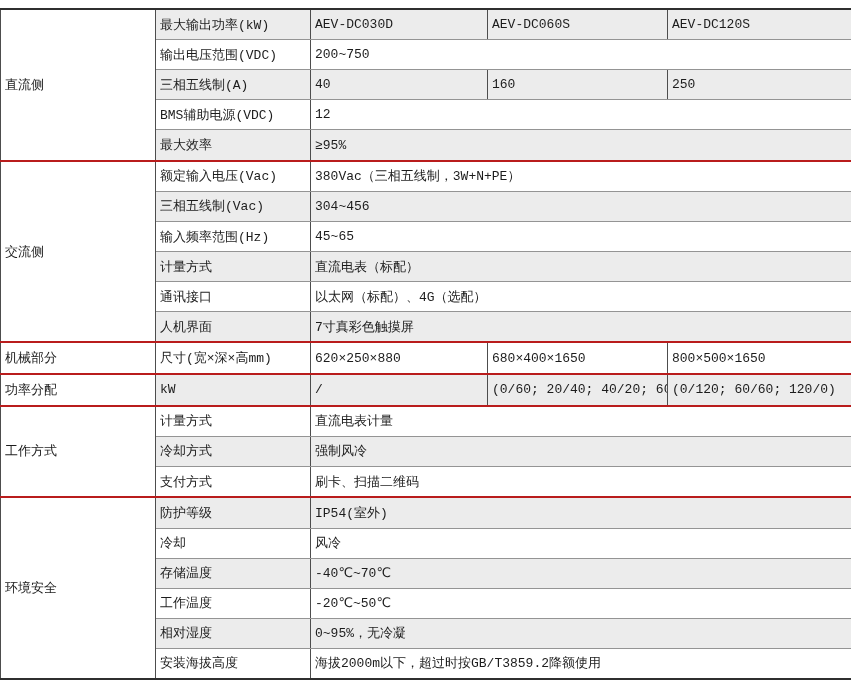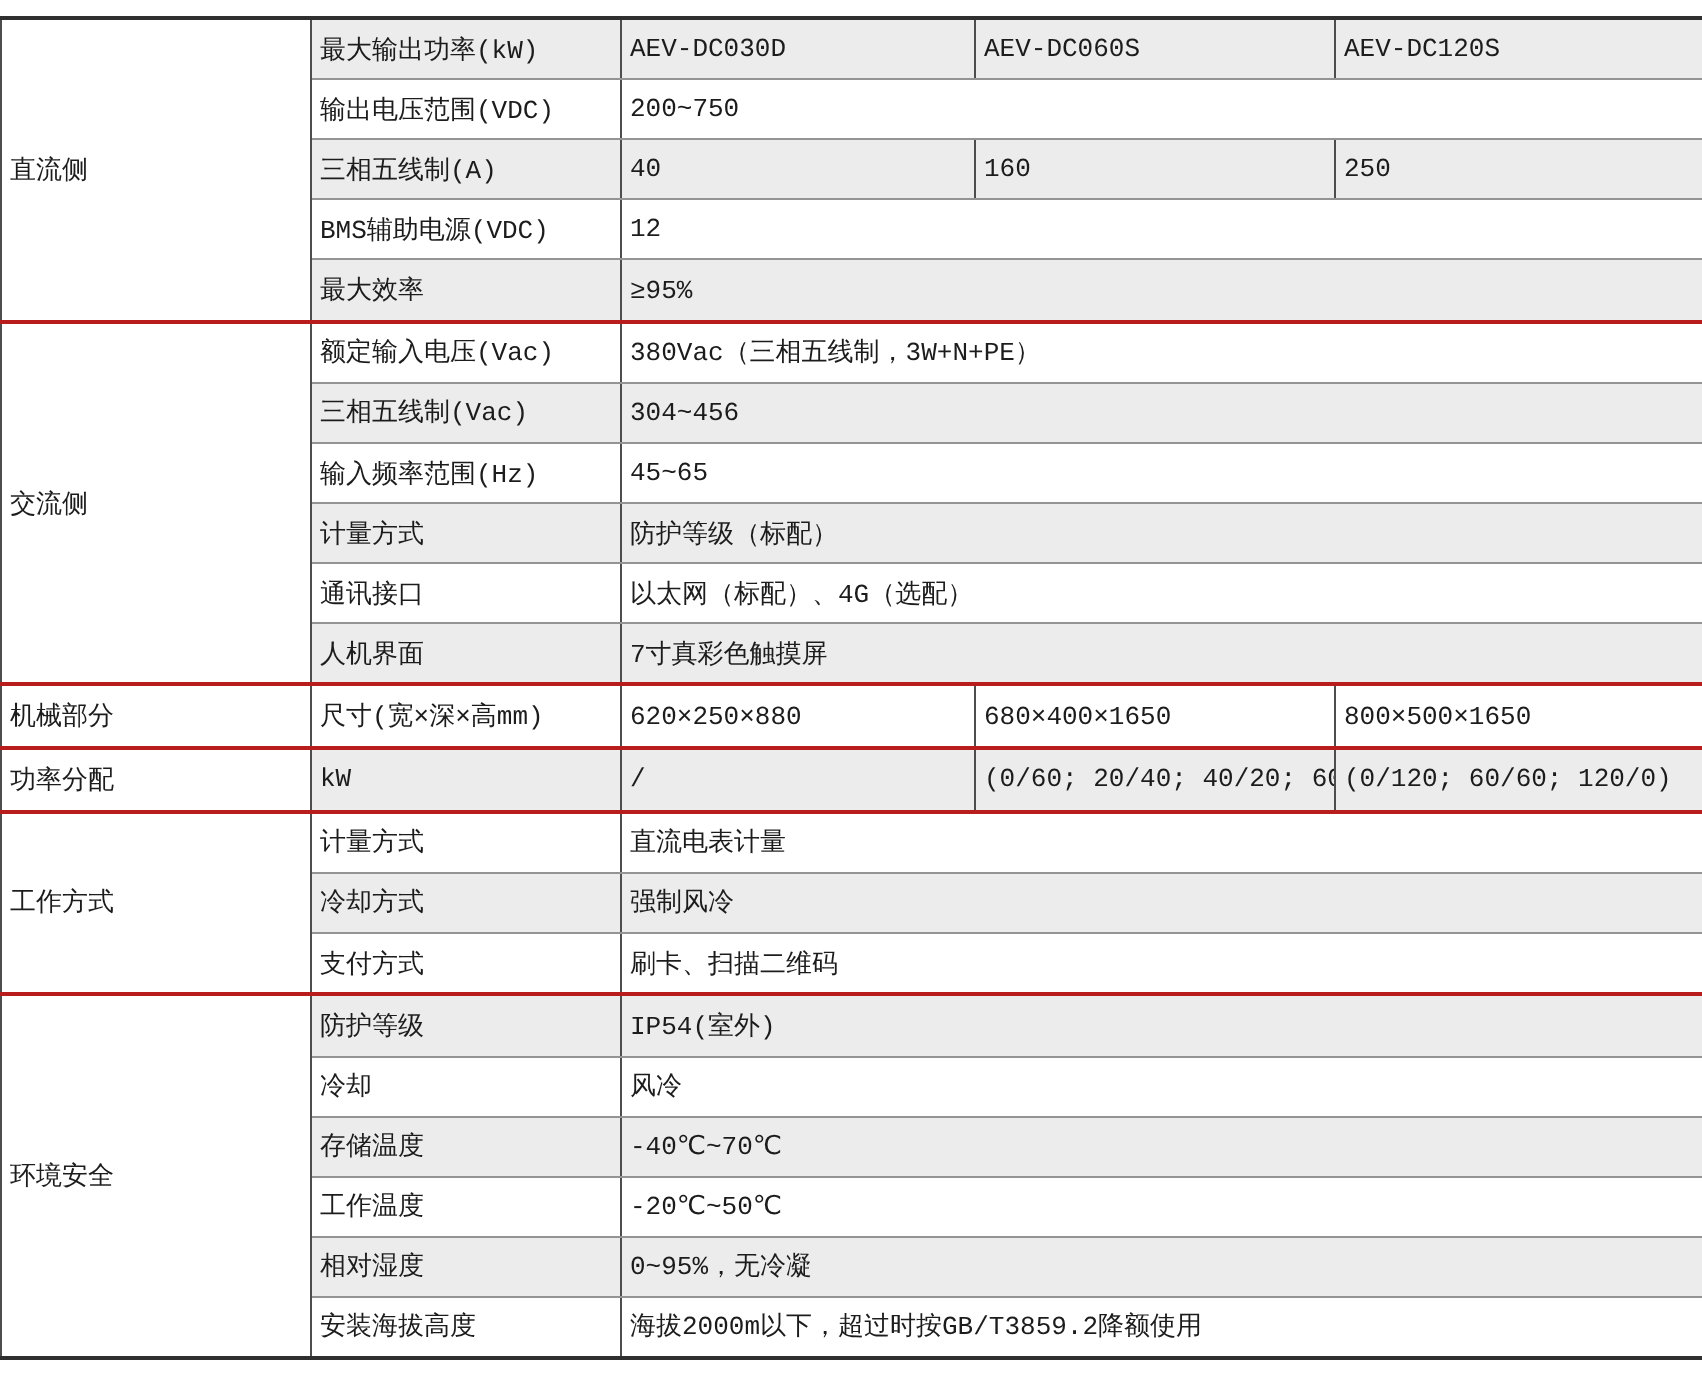--- a/index.html
+++ b/index.html
@@ -90,21 +90,21 @@
   <tr class="g">
     <td>三相五线制(Vac)</td>
     <td colspan="3">304~456</td>
   </tr>
   <tr>
     <td>输入频率范围(Hz)</td>
     <td colspan="3">45~65</td>
   </tr>
   <tr class="g">
     <td>计量方式</td>
-    <td colspan="3">防护等级（标配）</td>
+    <td colspan="3">直流电表（标配）</td>
   </tr>
   <tr>
     <td>通讯接口</td>
     <td colspan="3">以太网（标配）、4G（选配）</td>
   </tr>
   <tr class="g">
     <td>人机界面</td>
     <td colspan="3">7寸真彩色触摸屏</td>
   </tr>
 

